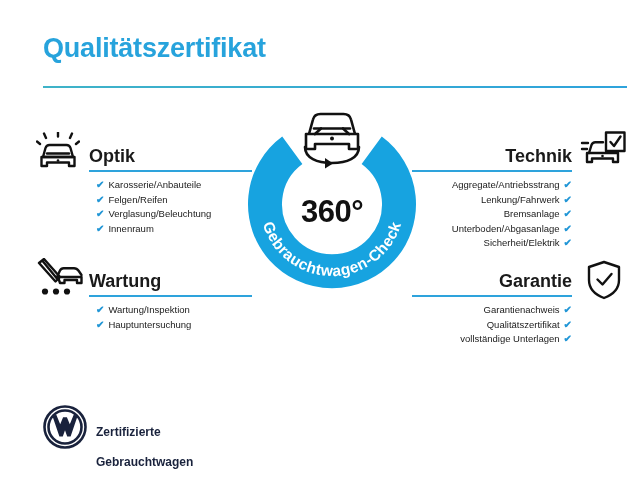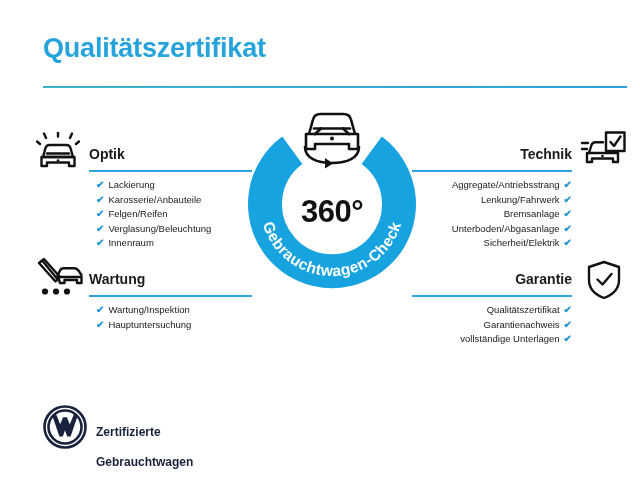--- a/index.html
+++ b/index.html
@@ -36,21 +36,21 @@
     height: 2px;
     background: linear-gradient(to right, #3fb3c8, #2ea3dc);
   }
 
   
   .section {
     position: absolute;
   }
   .sec-title {
     position: absolute;
-    font-size: 14px;
+    font-size: 18px;
     font-weight: bold;
     color: #1a1a1a;
     white-space: nowrap;
   }
   .sec-rule {
     position: absolute;
     height: 2px;
     background: #2ea3dc;
   }
   .sec-list {
@@ -195,21 +195,20 @@
     <svg width="36" height="40" viewBox="0 0 36 40" fill="none" stroke="#111" stroke-width="2.4" stroke-linecap="round" stroke-linejoin="round">
       <path d="M18 2 L33 7 L33 20 C33 29 26 35 18 38 C10 35 3 29 3 20 L3 7 Z"></path>
       <path d="M11.5 19.5 L16.5 24.5 L25.5 14"></path>
     </svg>
   </div>
 
   <div class="section sec-left" id="sec-optik">
     <div class="sec-title">Optik</div>
     <div class="sec-rule"></div>
     <ul class="sec-list">
-      <li><span class="chk">✔</span><span>Lackierung</span></li>
       <li><span class="chk">✔</span><span>Karosserie/Anbauteile</span></li>
       <li><span class="chk">✔</span><span>Felgen/Reifen</span></li>
       <li><span class="chk">✔</span><span>Verglasung/Beleuchtung</span></li>
       <li><span class="chk">✔</span><span>Innenraum</span></li>
     </ul>
   </div>
 
   <div class="section sec-left" id="sec-wartung">
     <div class="sec-title">Wartung</div>
     <div class="sec-rule"></div>
@@ -228,22 +227,22 @@
       <li><span>Bremsanlage</span><span class="chk">✔</span></li>
       <li><span>Unterboden/Abgasanlage</span><span class="chk">✔</span></li>
       <li><span>Sicherheit/Elektrik</span><span class="chk">✔</span></li>
     </ul>
   </div>
 
   <div class="section sec-right" id="sec-garantie">
     <div class="sec-title">Garantie</div>
     <div class="sec-rule"></div>
     <ul class="sec-list">
+      <li><span>Garantienachweis</span><span class="chk">✔</span></li>
       <li><span>Qualitätszertifikat</span><span class="chk">✔</span></li>
-      <li><span>Garantienachweis</span><span class="chk">✔</span></li>
       <li><span>vollständige Unterlagen</span><span class="chk">✔</span></li>
     </ul>
   </div>
 
   <div id="badge">
     <svg width="184" height="184" viewBox="0 0 184 184" style="position:absolute;left:0;top:0;">
       <defs>
         <path id="arcpath" d="M 20 92 A 72 72 0 0 0 164 92" fill="none"></path>
       </defs>
 

